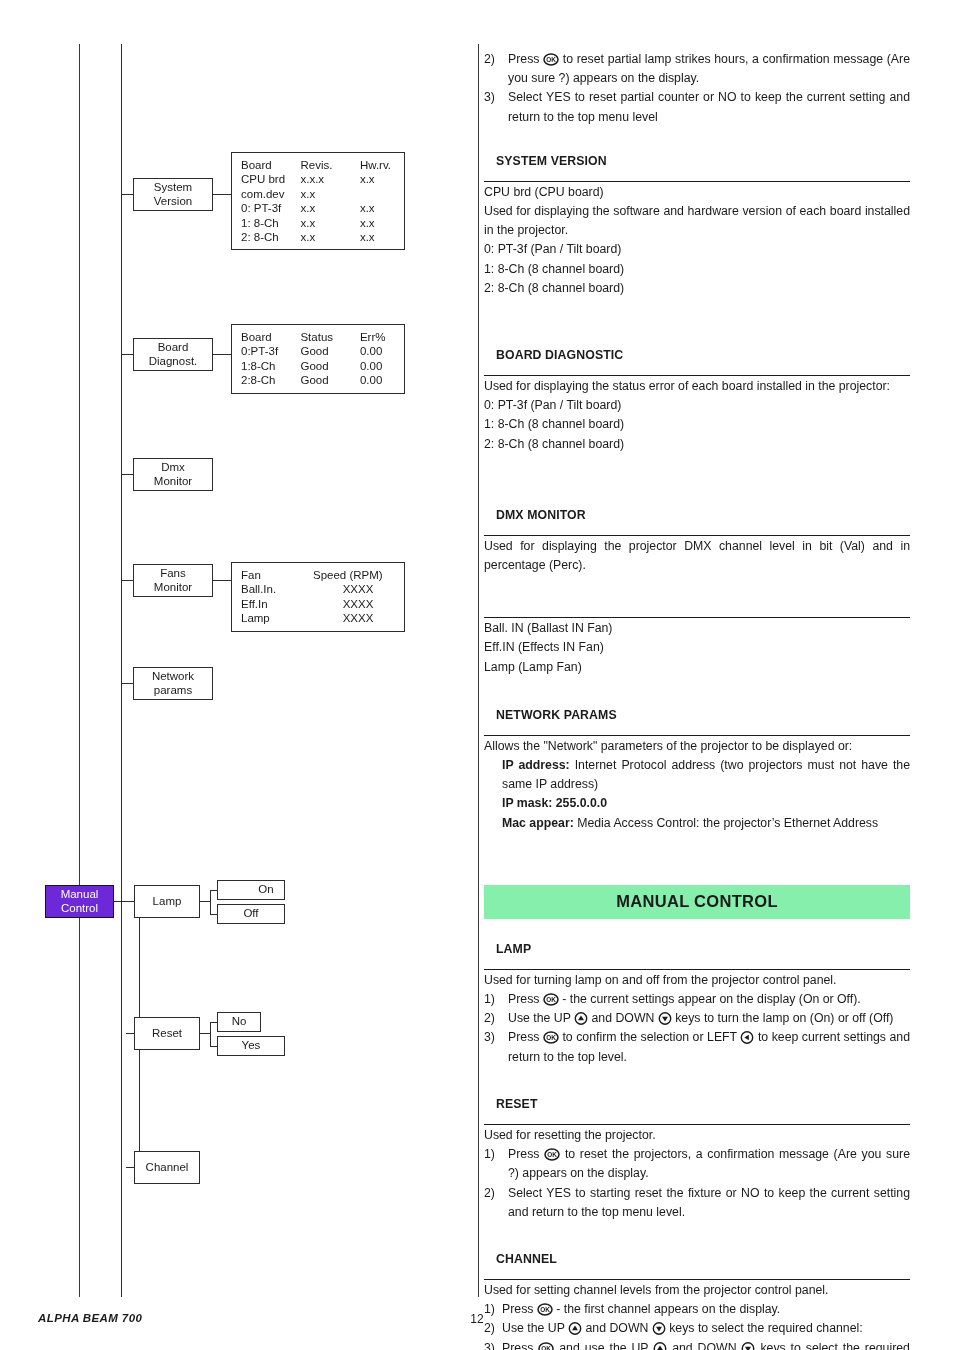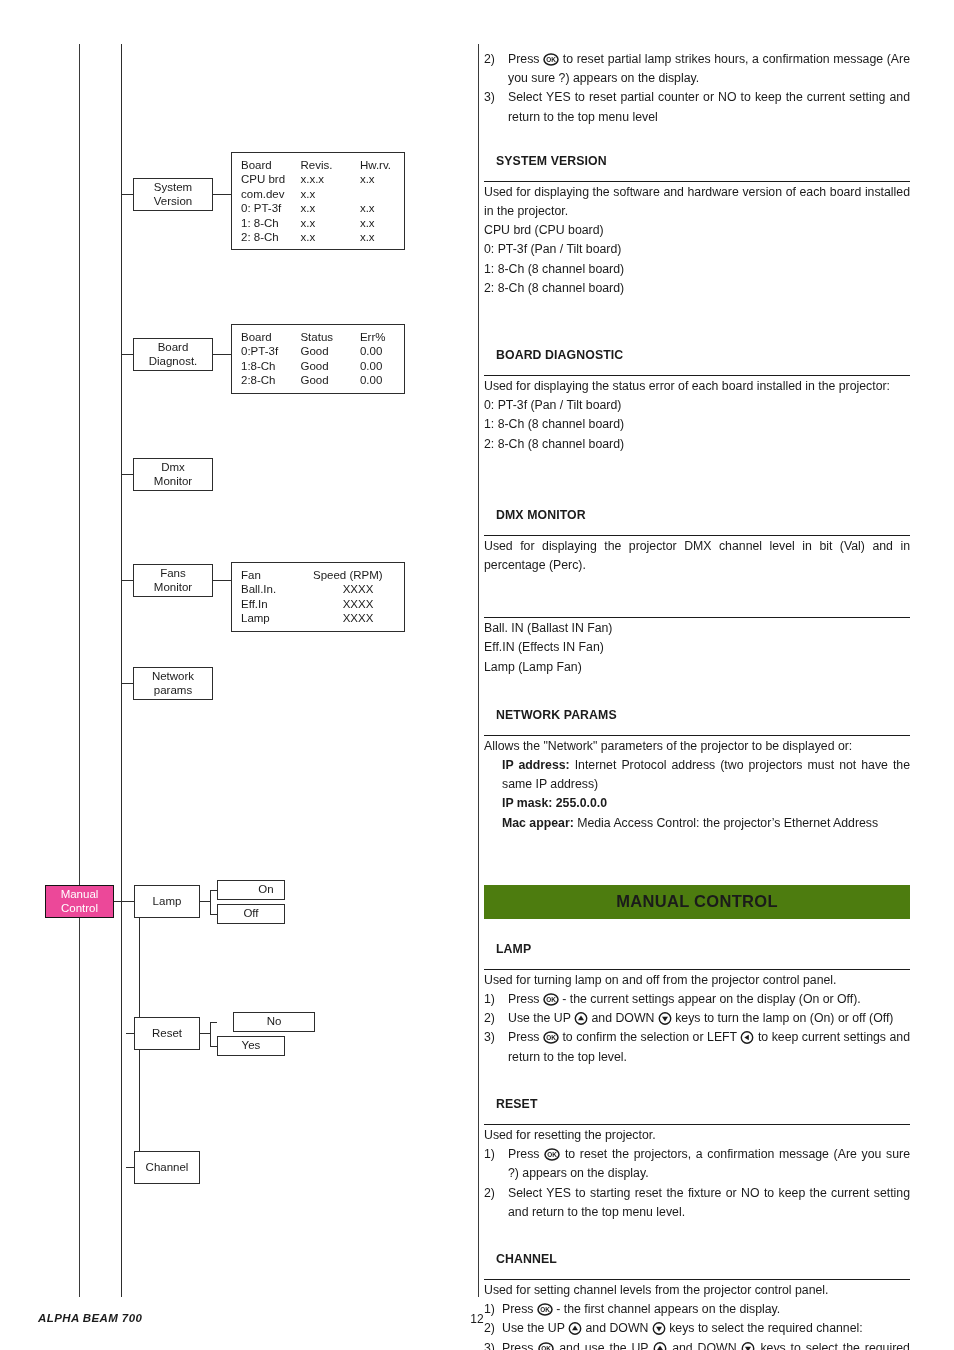--- a/index.html
+++ b/index.html
@@ -28,21 +28,21 @@
   .nbox {
     position:absolute;
     border:1px solid #2d2d2d;
     background:#ffffff;
     display:flex; flex-direction:column;
     align-items:center; justify-content:center;
     font-size:11.5px; line-height:13.5px;
     text-align:center;
     color:#1b1b1b;
   }
-  .nbox.dark { background:#ec4899; border-color:#141414; color:#ffffff; }
+  .nbox.dark { background:#6d28d9; border-color:#141414; color:#ffffff; }
 
   .tbox {
     position:absolute;
     border:1px solid #2d2d2d;
     background:#ffffff;
     font-size:11.5px;
     line-height:14.4px;
     padding:5px 0 5px 9px;
   }
   .trow { display:flex; white-space:pre; }
@@ -78,21 +78,21 @@
   .numlist li {
     position:relative; padding-left:24px;
     font-size:12.3px; line-height:19.2px; text-align:justify;
   }
   .numlist li .num { position:absolute; left:0; top:0; }
   .numlist.tight li { padding-left:18px; }
 
   .indent { padding-left:18px; }
 
   .banner {
-    background:#4d7c0f;
+    background:#86efac;
     text-align:center;
     font-size:16.5px; font-weight:bold;
     letter-spacing:0.3px;
     padding:7px 0 8px 0;
   }
 
   
   .key { display:inline-block; vertical-align:-3px; }
   .key svg { display:block; }
 
@@ -246,21 +246,21 @@
   </div>
 
   <div class="conn" style="left:126px; top:1033px; width:8px; height:1px;"></div>
   <div class="nbox" style="left:134px; top:1017px; width:66px; height:33px;">
     <span>Reset</span>
   </div>
   <div class="conn" style="left:200px; top:1033px; width:10px; height:1px;"></div>
   <div class="conn" style="left:210px; top:1022px; width:1px; height:24px;"></div>
   <div class="conn" style="left:210px; top:1022px; width:7px; height:1px;"></div>
   <div class="conn" style="left:210px; top:1046px; width:7px; height:1px;"></div>
-  <div class="nbox" style="left:217px; top:1012px; width:82px; height:20px;margin-left:16px;">
+  <div class="nbox" style="left:217px; top:1012px; width:44px; height:20px;">
     <span>No</span>
   </div>
   <div class="nbox" style="left:217px; top:1036px; width:68px; height:20px;">
     <span>Yes</span>
   </div>
 
   <div class="conn" style="left:126px; top:1167px; width:8px; height:1px;"></div>
   <div class="nbox" style="left:134px; top:1151px; width:66px; height:33px;">
     <span>Channel</span>
   </div>
@@ -281,22 +281,22 @@
     <li>
       <span class="num">3)</span>
       <span>Select YES to reset partial counter or NO to keep the current setting and return to the top menu level</span>
     </li>
   </ul>
 
   <div class="gap-md"></div>
 
   <div class="sec-title">SYSTEM VERSION</div>
   <div class="sec-rule"></div>
+  <p class="para nojust">CPU brd (CPU board)</p>
   <p class="para">Used for displaying the software and hardware version of each board installed in the projector.</p>
-  <p class="para nojust">CPU brd (CPU board)</p>
   <p class="para nojust">0: PT-3f (Pan / Tilt board)</p>
   <p class="para nojust">1: 8-Ch (8 channel board)</p>
   <p class="para nojust">2: 8-Ch (8 channel board)</p>
 
   <div class="gap-lg" style="height:38px;"></div>
 
   <div class="sec-title">BOARD DIAGNOSTIC</div>
   <div class="sec-rule"></div>
   <p class="para nojust">Used for displaying the status error of each board installed in the projector:</p>
   <p class="para nojust">0: PT-3f (Pan / Tilt board)</p>

